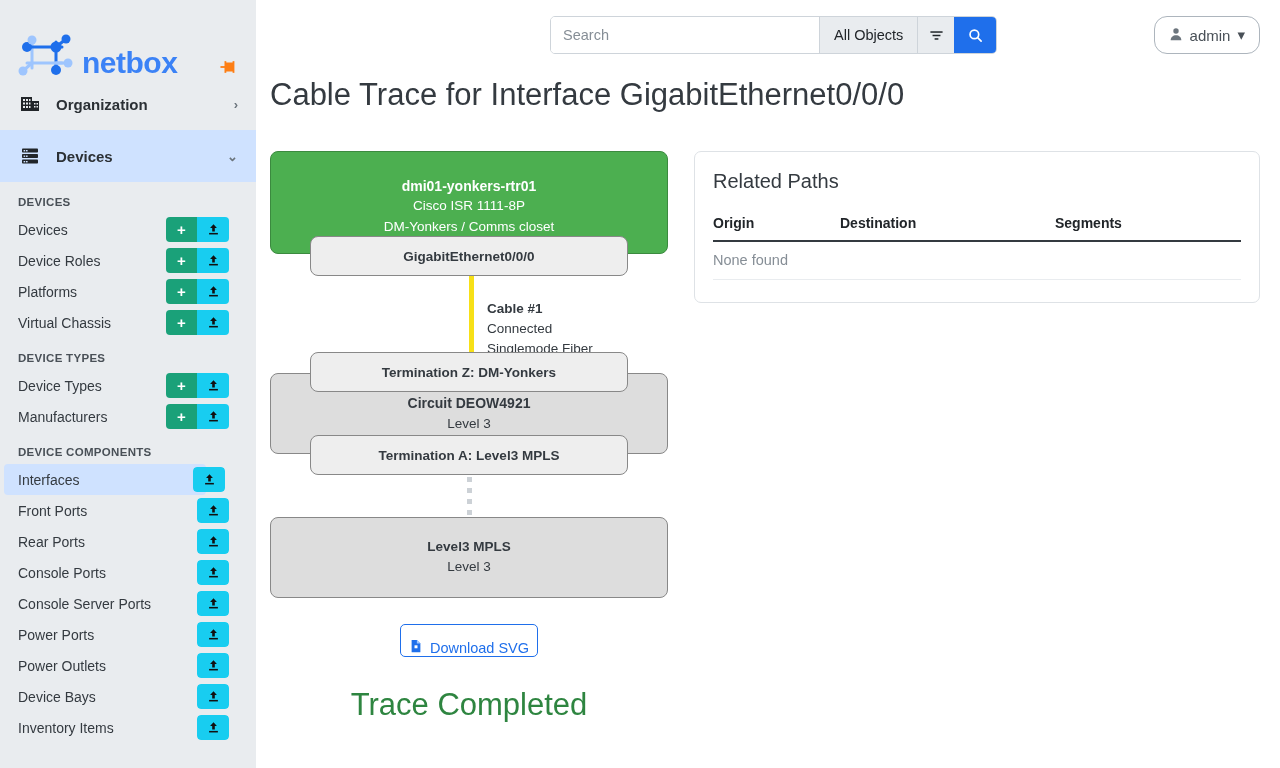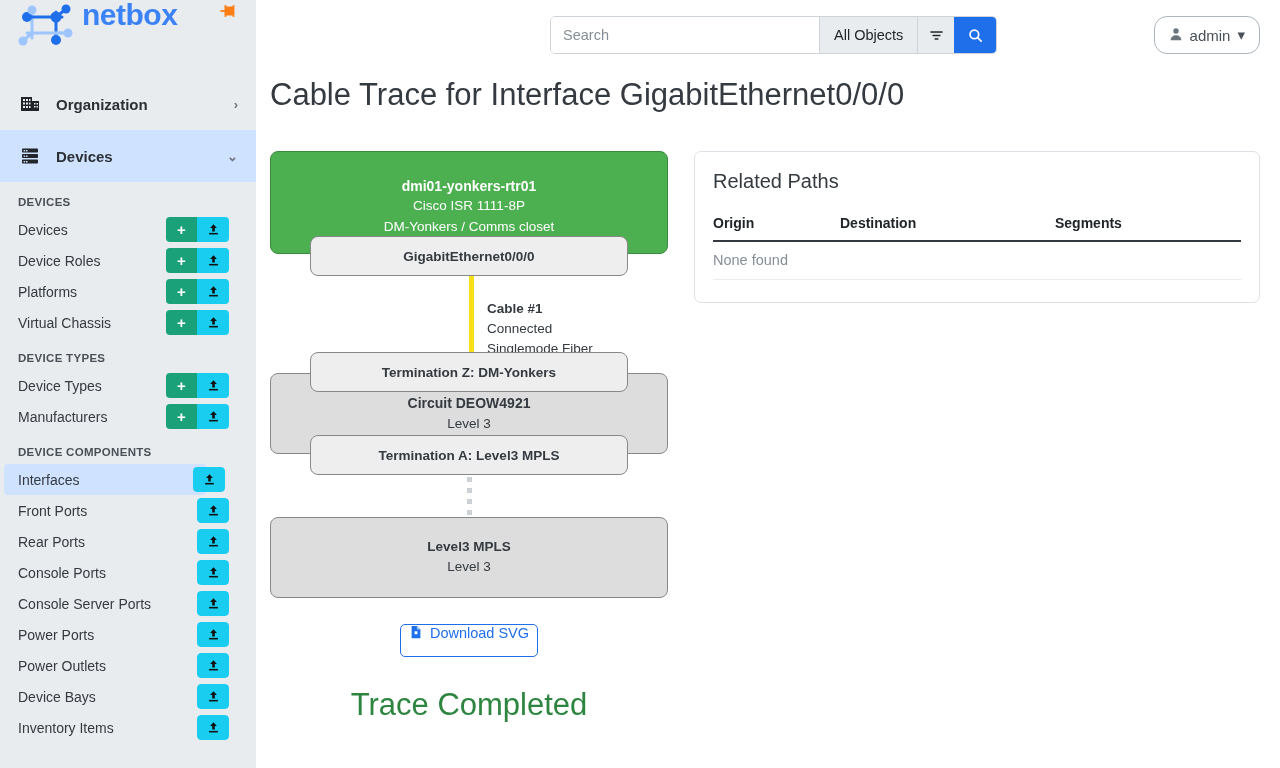--- a/index.html
+++ b/index.html
@@ -13,21 +13,21 @@
   #app { display: flex; width: 1280px; height: 768px; }
 
   
   .sidebar {
     width: 256px; min-width: 256px; height: 768px;
     background: #e9ecef;
     overflow: hidden;
     position: relative;
   }
   .brand {
-    height: 78px; display: flex; align-items: flex-start;
+    height: 78px; display: flex; align-items: flex-end;
     padding: 0 16px 0 18px;
   }
   .brand-logo { width: 58px; height: 48px; flex: none; }
   .brand-word {
     font-size: 30px; font-weight: 700; color: #3b82f6;
     letter-spacing: -0.5px; margin-left: 6px; line-height: 1;
   }
   .pin-btn {
     margin-left: auto; width: 22px; height: 22px;
     display: flex; align-items: center; justify-content: center;
@@ -177,21 +177,21 @@
     background: #dddddd; border: 1px solid #888888; border-radius: 8px;
     height: 81px; width: 398px;
     display: flex; flex-direction: column; align-items: center; justify-content: center;
     color: #343a40;
   }
   .node-provider .p-name { font-size: 13.5px; font-weight: 700; line-height: 1.5; }
   .node-provider .p-sub  { font-size: 13.5px; font-weight: 400; line-height: 1.55; }
 
   .dl-wrap { display: flex; justify-content: center; margin-top: 26px; }
   .dl-btn {
-    display: flex; align-items: flex-start; gap: 7px;
+    display: flex; align-items: flex-end; gap: 7px;
     height: 33px; padding: 0 8px;
     border: 1px solid #1f6feb; border-radius: 5px;
     background: #fff; color: #1f6feb; font-size: 14.5px; cursor: pointer;
     font-family: "Liberation Sans", sans-serif;
   }
   .trace-done {
     text-align: center; margin-top: 30px;
     font-size: 31px; color: #2e8540; font-weight: 400;
   }
 

